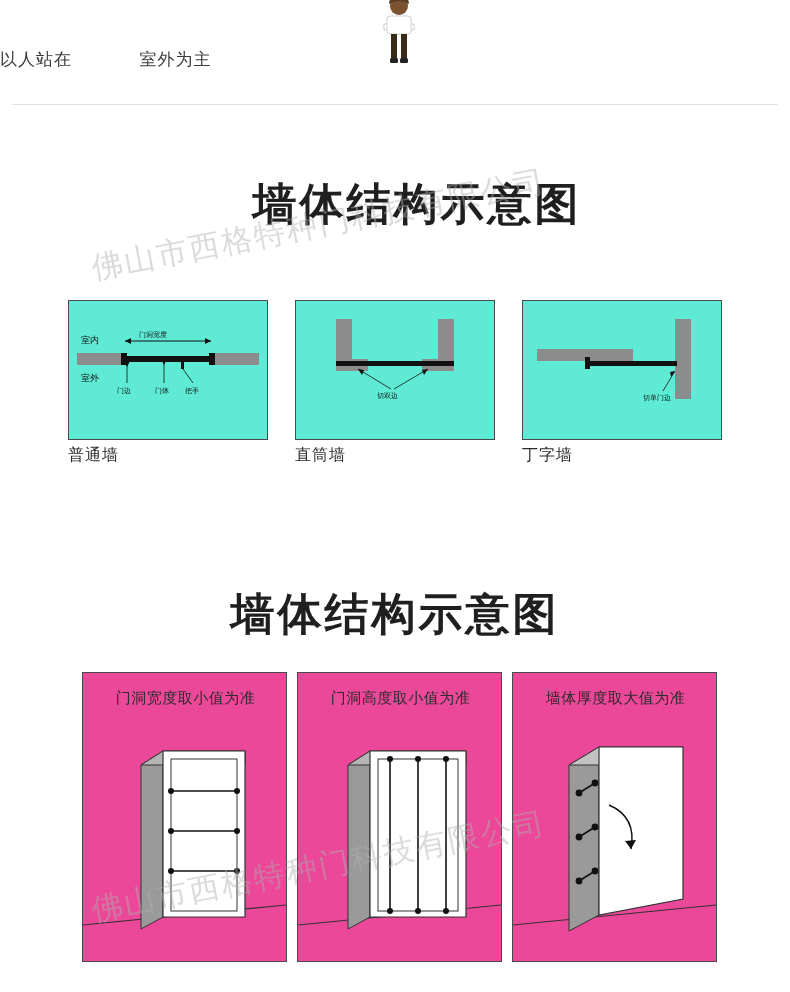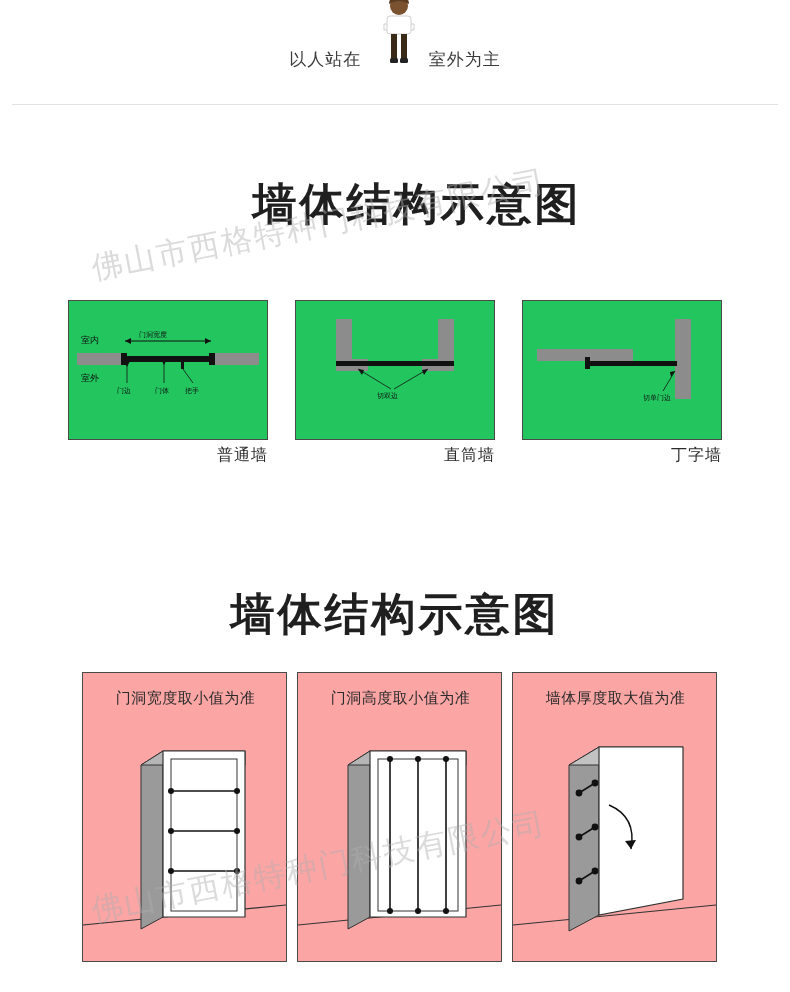--- a/index.html
+++ b/index.html
@@ -54,21 +54,20 @@
     left: 378px;
     top: -6px;
     width: 42px;
     height: 78px;
   }
   .top-caption {
     position: absolute;
     top: 48px;
     left: 0;
     width: 790px;
-    text-align: center;
     font-size: 17px;
     color: #3a3a3a;
     letter-spacing: 1px;
   }
   .top-caption .seg { display: inline-block; }
   .top-caption .gap { display: inline-block; width: 56px; }
 
   .divider {
     position: absolute;
     left: 12px;
@@ -98,31 +97,31 @@
     top: 300px;
     left: 0;
     width: 790px;
     height: 170px;
   }
   .wall-card {
     position: absolute;
     width: 200px;
     height: 140px;
     border: 1px solid #4a4a4a;
-    background: #22c55e;
+    background: #5eead4;
     box-sizing: border-box;
   }
   .wall-card.c1 { left: 68px; top: 0; }
   .wall-card.c2 { left: 295px; top: 0; }
   .wall-card.c3 { left: 522px; top: 0; }
   .wall-cap {
     position: absolute;
     top: 145px;
     width: 200px;
-    text-align: right;
+    text-align: left;
     font-size: 16px;
     color: #2b2b2b;
     letter-spacing: 1px;
   }
   .wall-cap.c1 { left: 68px; }
   .wall-cap.c2 { left: 295px; }
   .wall-cap.c3 { left: 522px; }
 
   
   .meas-row {
@@ -130,21 +129,21 @@
     top: 672px;
     left: 0;
     width: 790px;
     height: 300px;
   }
   .meas-card {
     position: absolute;
     width: 205px;
     height: 290px;
     border: 1px solid #4a4a4a;
-    background: #fca5a5;
+    background: #ec4899;
     box-sizing: border-box;
     overflow: hidden;
   }
   .meas-card.m1 { left: 82px; top: 0; }
   .meas-card.m2 { left: 297px; top: 0; }
   .meas-card.m3 { left: 512px; top: 0; }
   .meas-title {
     position: absolute;
     top: 16px;
     left: 0;

